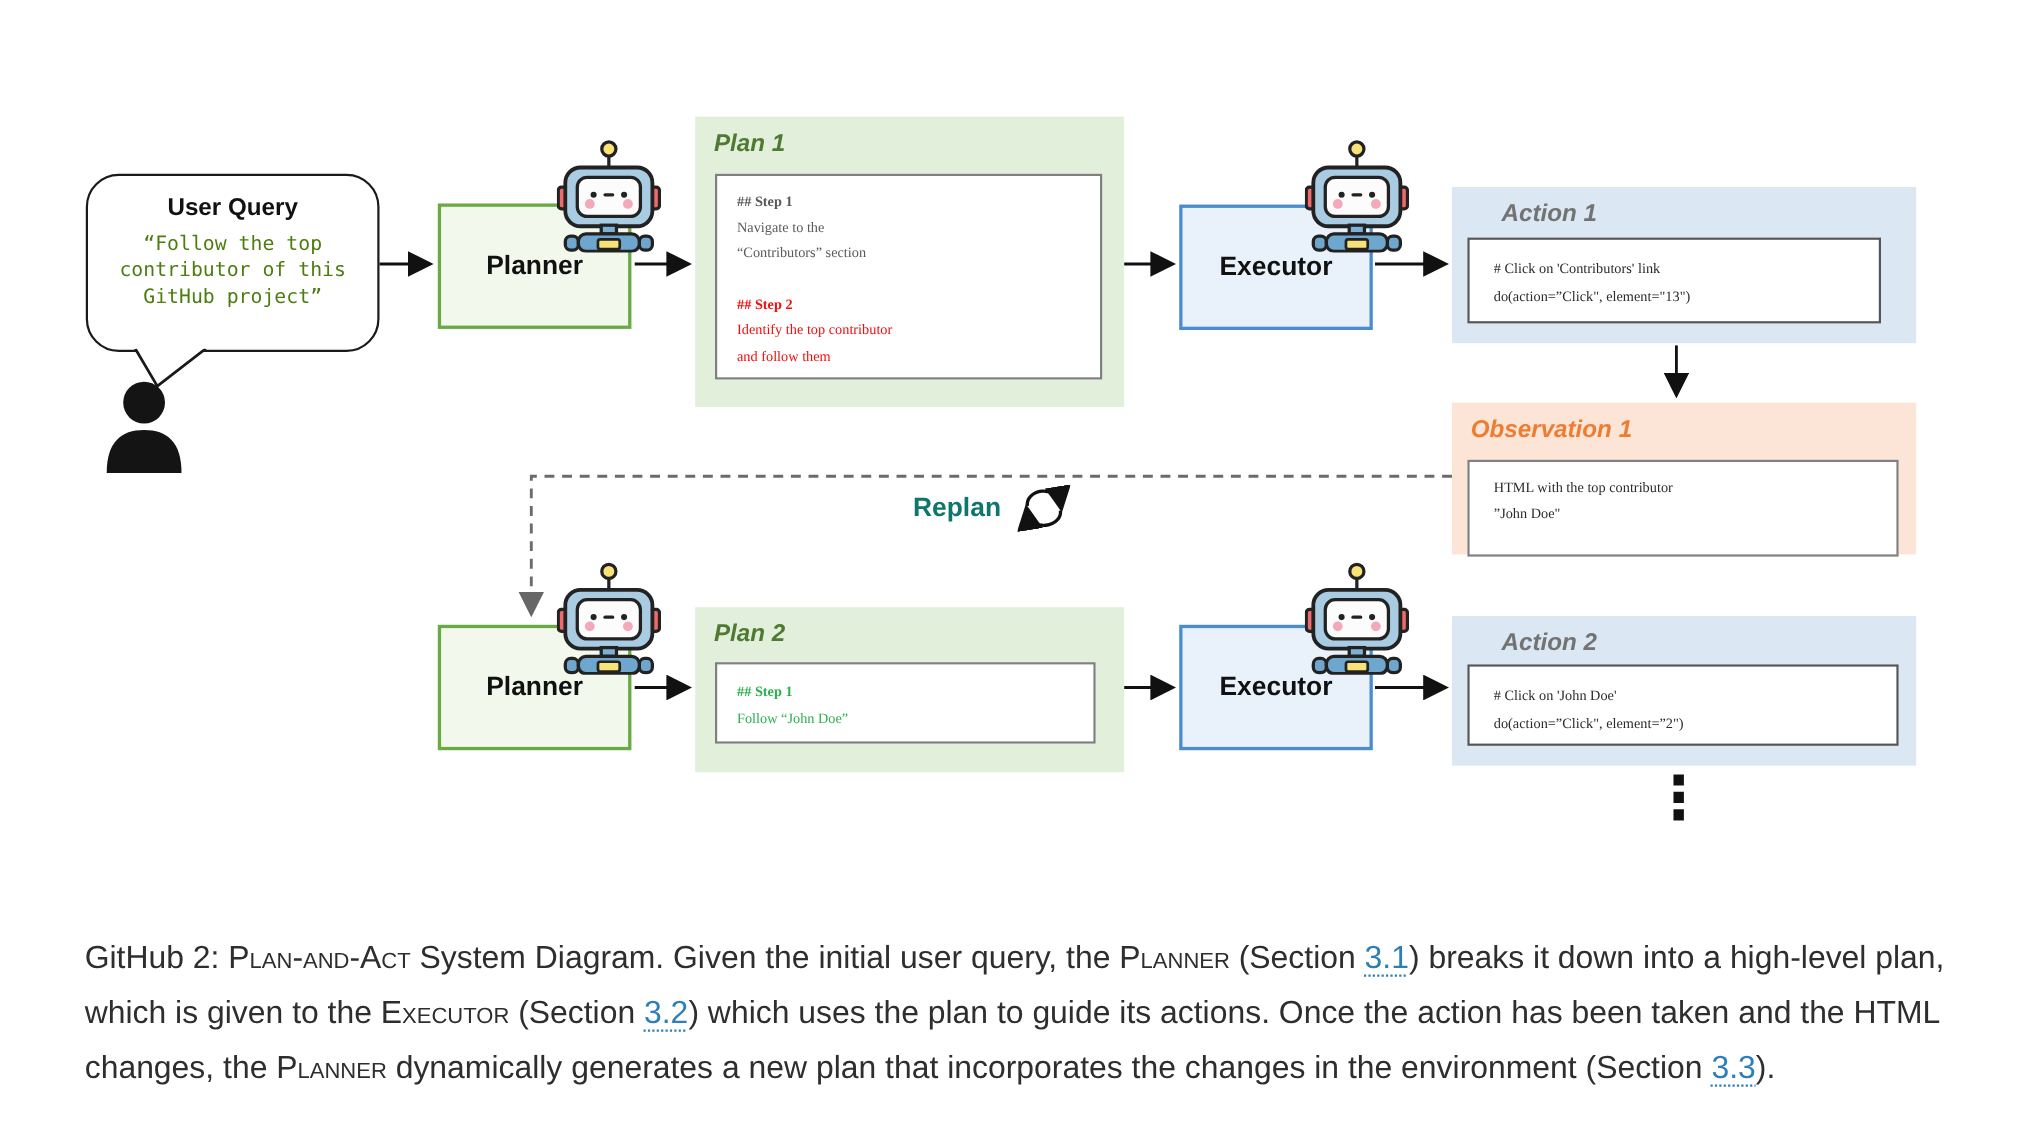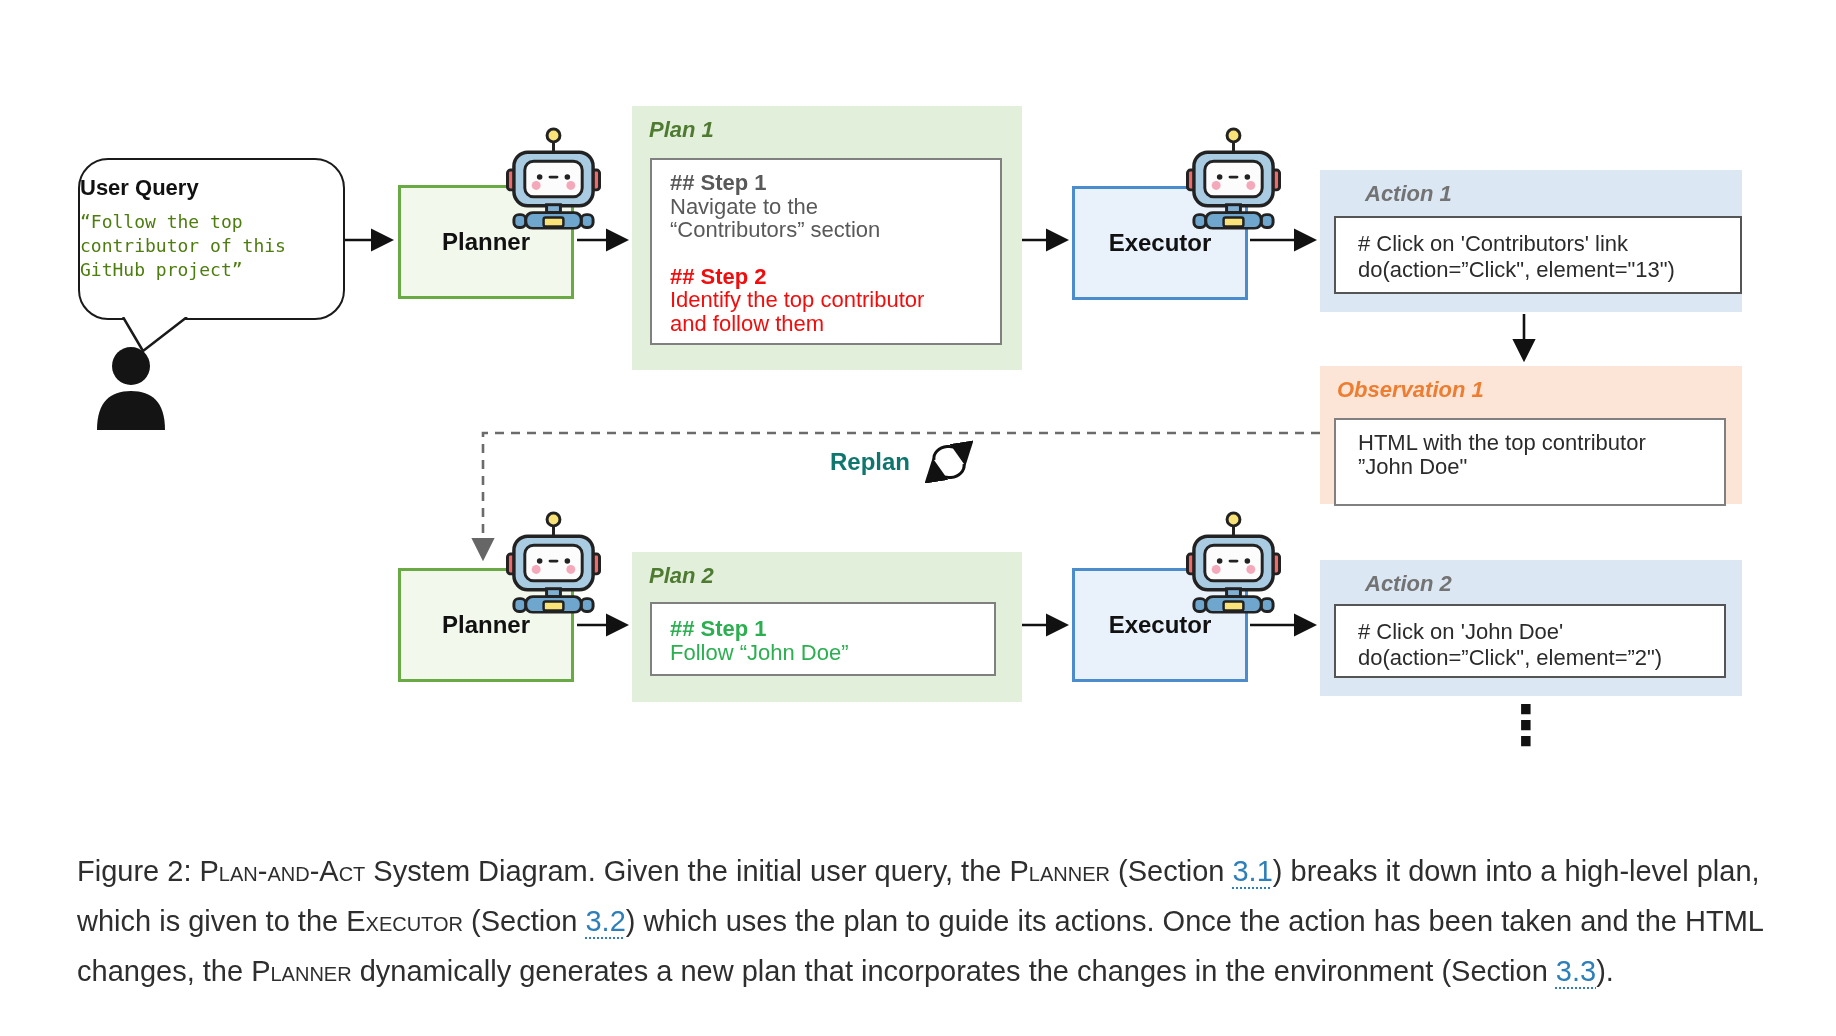--- a/index.html
+++ b/index.html
@@ -2,42 +2,42 @@
 <html><head>
 <meta charset="utf-8">
 <style>
   html,body{margin:0;padding:0;background:#fff;}
   .canvas{position:relative;width:1836px;height:1036px;background:#fff;overflow:hidden;
           font-family:"Liberation Sans",sans-serif;color:#1a1a1a;}
   .abs{position:absolute;}
 
   
   .bubble{position:absolute;left:78px;top:158px;width:267px;height:162px;background:#fff;
-          border:2.5px solid #1a1a1a;border-radius:30px;box-sizing:border-box;}
+          border:2.5px solid #1a1a1a;border-radius:30px;box-sizing:border-box;text-align:center;}
   .bubble-title{font-weight:bold;font-size:22px;padding-top:15px;color:#111;}
   .bubble-text{margin-top:9px;font-family:"DejaVu Sans Mono",monospace;font-size:18px;
                line-height:24px;color:#4d7c0f;white-space:pre-line;}
   .bubble-tail{position:absolute;left:105px;top:317px;}
 
   
   .agent-box{position:absolute;width:176px;height:114px;box-sizing:border-box;display:flex;
              align-items:center;justify-content:center;font-weight:bold;font-size:24px;color:#111;}
   .agent-box.green{border:3px solid #6aaa45;background:#f2f8ec;}
   .agent-box.blue{border:3px solid #4a8ccc;background:#e9f1fa;}
 
   
   .stage{position:absolute;box-sizing:border-box;}
   .stage-title{font-style:italic;font-weight:bold;font-size:22px;padding:11px 0 0 17px;}
   .green-bg{background:#e2efda;}  .green-bg .stage-title{color:#4e7a31;}
   .blue-bg{background:#dbe7f3;}   .blue-bg  .stage-title{color:#737373;margin-left:28px;}
   .orange-bg{background:#fce4d6;} .orange-bg .stage-title{color:#ed7d31;}
 
   
   .codebox{position:absolute;background:#fff;border:2px solid #808080;box-sizing:border-box;
-           font-family:Liberation Sans, sans-serif;font-size:22px;line-height:23.5px;}
+           font-family:Liberation Serif, serif;font-size:13px;line-height:23.5px;}
   .codebox.dark{border-color:#555;line-height:25.5px;}
   .pre{white-space:pre-line;}
   .plan-pad{padding:11px 8px 0 18px;}
   .step-h{font-weight:bold;}
   .step + .step{margin-top:23px;}
   .gray{color:#595959;}
   .red{color:#f20d0d;}
   .green-txt{color:#2caf50;}
   .code-pad{padding:13px 10px 0 22px;color:#2b2b2b;}
   .obs-pad{padding:11px 10px 0 22px;color:#2b2b2b;}
@@ -122,21 +122,21 @@
   <div class="agent-box green" style="left:398px;top:185px">
     <span>Planner</span>
   </div>
   <div class="agent-box blue" style="left:1072px;top:186px">
     <span>Executor</span>
   </div>
 
   <div class="stage blue-bg" style="left:1320px;top:170px;width:422px;height:142px">
     <div class="stage-title">Action 1</div>
   </div>
-  <div class="codebox dark code-pad pre" style="left:1334px;top:216px;width:408px;height:78px"># Click on 'Contributors' link
+  <div class="codebox dark code-pad pre" style="left:1334px;top:216px;width:376px;height:78px"># Click on 'Contributors' link
 do(action=”Click", element="13")</div>
 
   <div class="stage orange-bg" style="left:1320px;top:366px;width:422px;height:138px">
     <div class="stage-title">Observation 1</div>
   </div>
   <div class="codebox obs-pad pre" style="left:1334px;top:418px;width:392px;height:88px">HTML with the top contributor
 ”John Doe"</div>
 
   <div class="replan-label">Replan</div>
   <svg class="abs" style="left:925px;top:440px" width="48" height="44" viewBox="0 0 48 44">
@@ -201,18 +201,18 @@
     <line class="conn" x1="1022" y1="240" x2="1064" y2="240" marker-end="url(#ah)"></line>
     <line class="conn" x1="1250" y1="240" x2="1312" y2="240" marker-end="url(#ah)"></line>
     <line class="conn" x1="1524" y1="314" x2="1524" y2="357" marker-end="url(#ah)"></line>
     <path class="dashed" d="M1320,433 H483 V556" marker-end="url(#ahg)"></path>
     <line class="conn" x1="577" y1="625" x2="624" y2="625" marker-end="url(#ah)"></line>
     <line class="conn" x1="1022" y1="625" x2="1064" y2="625" marker-end="url(#ah)"></line>
     <line class="conn" x1="1250" y1="625" x2="1312" y2="625" marker-end="url(#ah)"></line>
   </svg>
 
   <div class="caption">
-    <div class="cap-line"><span>Figure 2: </span><span class="sc">Plan-and-Act</span><span> System Diagram. Given the initial user query, the </span><span class="sc">Planner</span><span> (Section </span><span class="link">3.1</span><span>) breaks it down into a high-level plan,</span></div>
+    <div class="cap-line"><span>GitHub 2: </span><span class="sc">Plan-and-Act</span><span> System Diagram. Given the initial user query, the </span><span class="sc">Planner</span><span> (Section </span><span class="link">3.1</span><span>) breaks it down into a high-level plan,</span></div>
     <div class="cap-line"><span>which is given to the </span><span class="sc">Executor</span><span> (Section </span><span class="link">3.2</span><span>) which uses the plan to guide its actions. Once the action has been taken and the HTML</span></div>
     <div class="cap-line"><span>changes, the </span><span class="sc">Planner</span><span> dynamically generates a new plan that incorporates the changes in the environment (Section </span><span class="link">3.3</span><span>).</span></div>
   </div>
 
 </div>
 
 </body></html>

